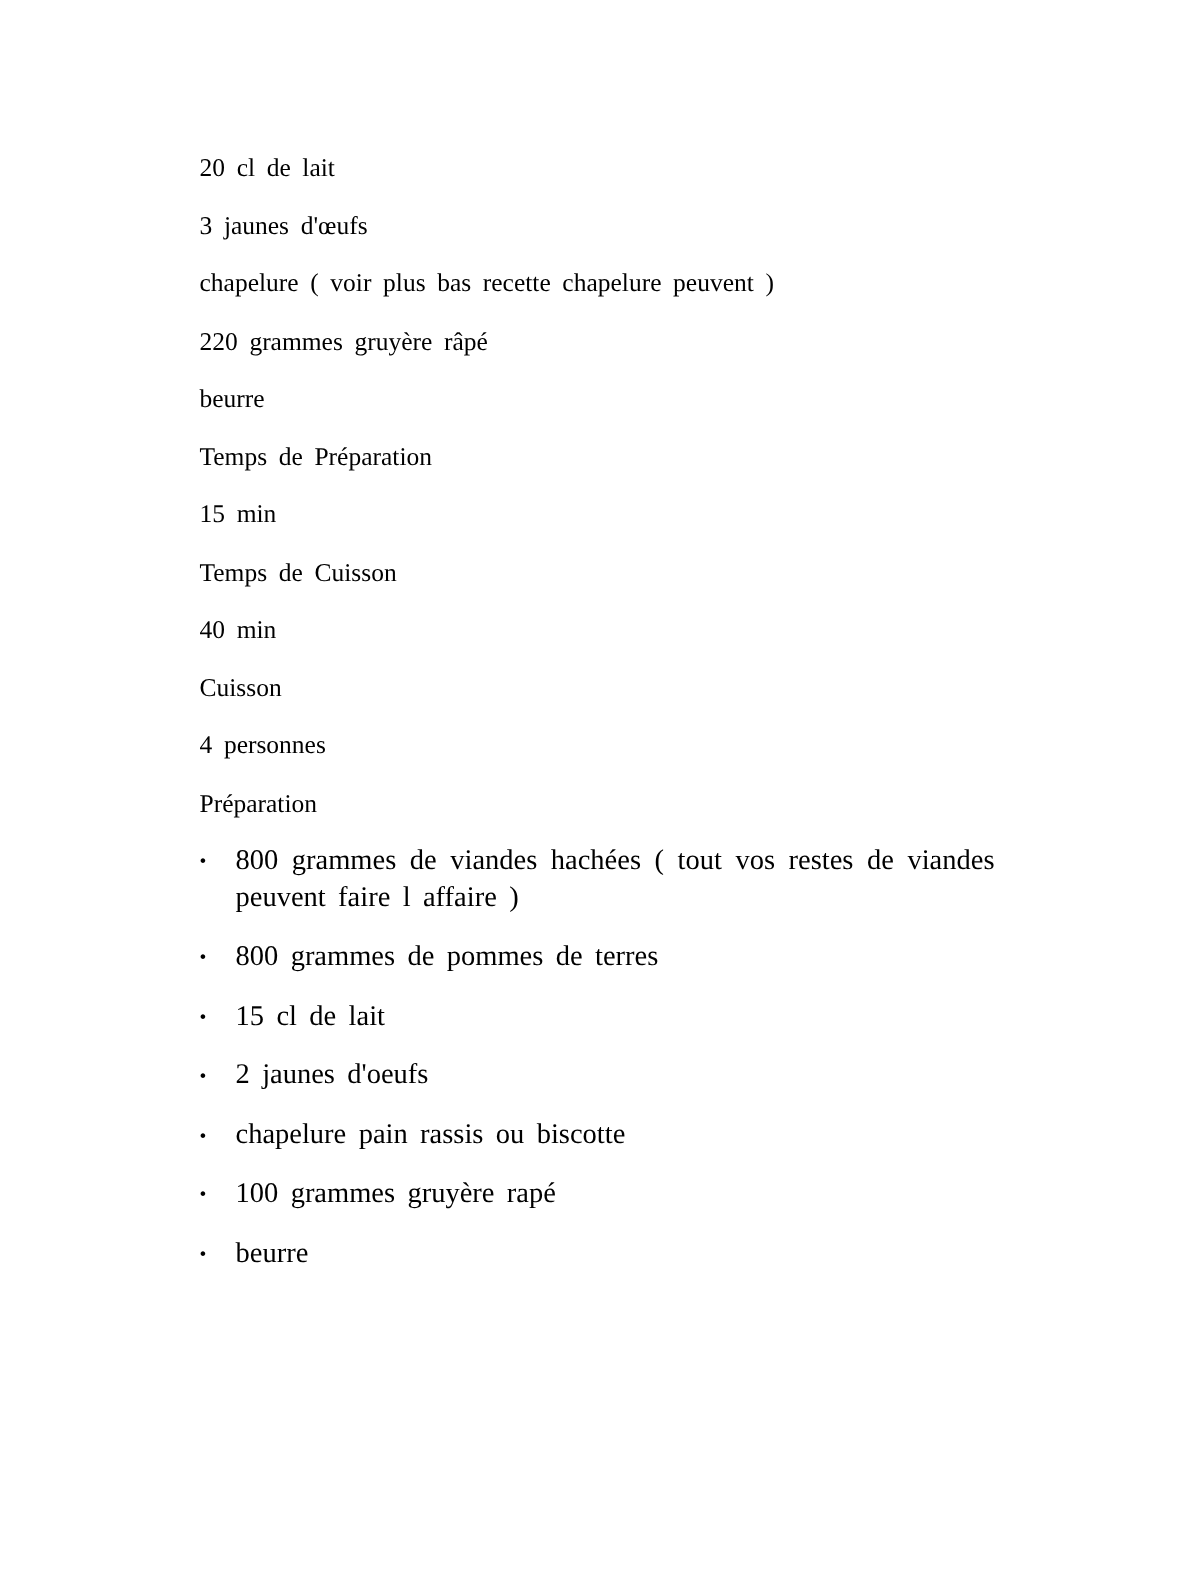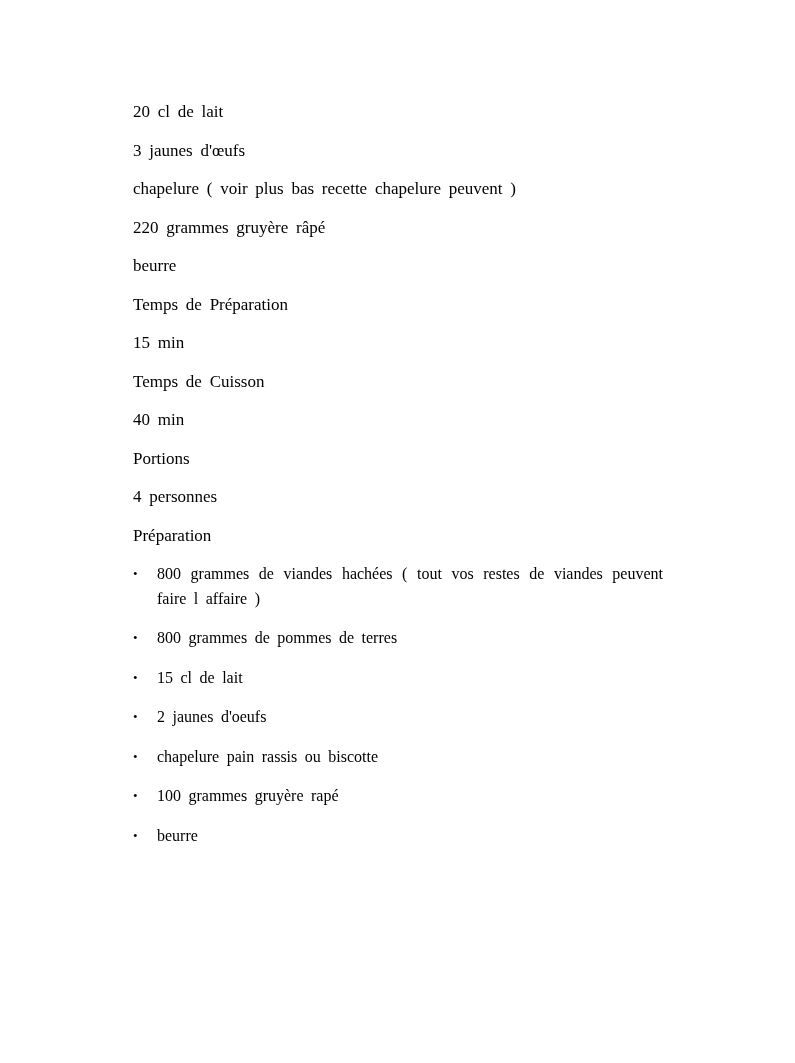--- a/index.html
+++ b/index.html
@@ -38,21 +38,21 @@
     display: flex;
     margin: 0 0 15px 0;
   }
   .bullet-marker {
     flex: 0 0 24px;
     font-size: 13px;
     line-height: 24.5px;
   }
   .bullet-text {
     flex: 1 1 auto;
-    font-size: 16px;
+    font-size: 19px;
     line-height: 24.5px;
     text-align: justify;
     word-spacing: 3.5px;
   }
   .page-number {
     position: absolute;
     top: 1017px;
     left: 0;
     width: 100%;
     text-align: left;
@@ -69,21 +69,21 @@
 
     <p class="text-line">20 cl de lait</p>
     <p class="text-line">3 jaunes d'œufs</p>
     <p class="text-line">chapelure ( voir plus bas recette chapelure peuvent )</p>
     <p class="text-line">220 grammes gruyère râpé</p>
     <p class="text-line">beurre</p>
     <p class="text-line">Temps de Préparation</p>
     <p class="text-line">15 min</p>
     <p class="text-line">Temps de Cuisson</p>
     <p class="text-line">40 min</p>
-    <p class="text-line">Portions</p>
+    <p class="text-line">Cuisson</p>
     <p class="text-line">4 personnes</p>
     <p class="text-line">Préparation</p>
 
     <ul class="bullet-list">
       <li class="bullet-item">
         <span class="bullet-marker">•</span>
         <span class="bullet-text">800 grammes de viandes hachées ( tout vos restes de viandes peuvent faire l affaire )</span>
       </li>
       <li class="bullet-item">
         <span class="bullet-marker">•</span>

